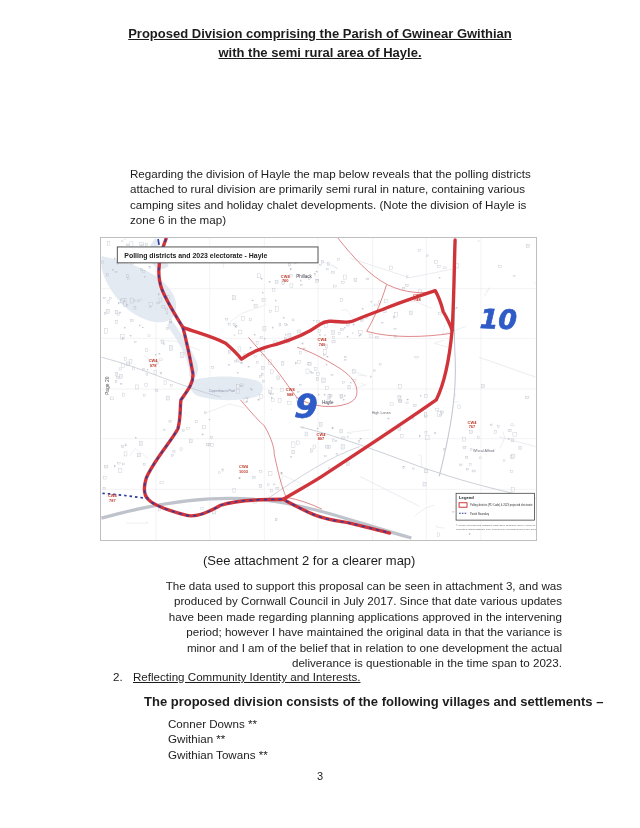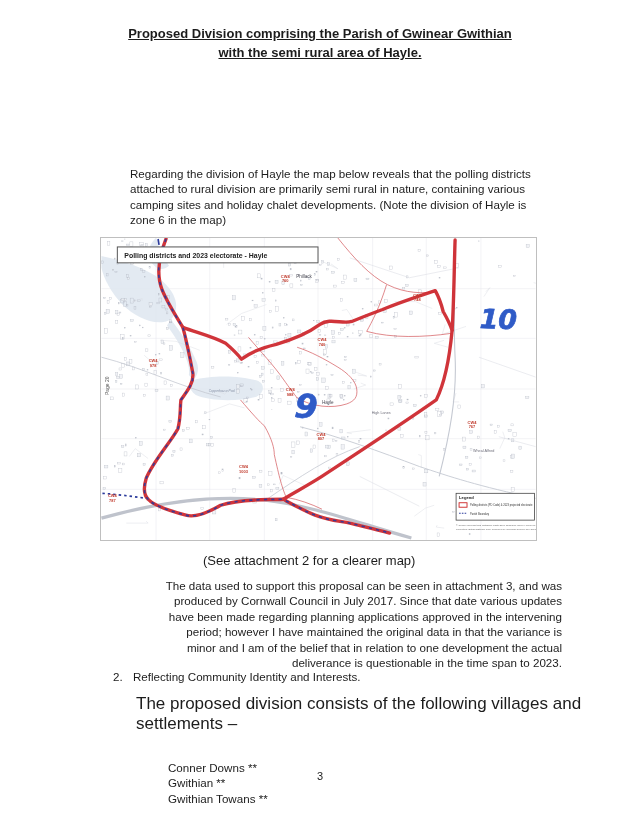--- a/index.html
+++ b/index.html
@@ -7,24 +7,24 @@
         font-family:"Liberation Sans", sans-serif;color:#1c1c1c;}
   .doc-title{position:absolute;top:24px;left:0;width:640px;text-align:center;
              font-size:13px;font-weight:bold;line-height:19px;text-decoration:underline;
              white-space:pre-line;}
   .body-text{position:absolute;left:130px;width:432px;font-size:11.6px;line-height:15.4px;
              white-space:pre-line;}
   .p1{top:112px;} .p2{top:166px;} .p3{top:578px;text-align:right;}
   .caption{position:absolute;left:203px;top:553px;font-size:13px;}
   .sec-row{position:absolute;top:670px;left:113px;font-size:11.6px;}
   .sec-num{display:inline-block;width:20px;}
-  .sec-head{}
-  .p4{position:absolute;top:694px;left:136px;font-size:17px;}
+  .sec-head{text-decoration:underline;}
+  .p4{position:absolute;top:694px;left:144px;font-size:13px;font-weight:bold;}
   .villages{position:absolute;top:716px;left:168px;font-size:11.6px;line-height:15.4px;
-            white-space:pre-line;margin-top:44px;}
+            white-space:pre-line;}
   .page-num{position:absolute;top:770px;left:0;width:640px;text-align:center;font-size:11px;}
   .map-wrap{position:absolute;top:237px;left:100px;width:437px;height:304px;
             border:1px solid #bfbfbf;box-sizing:border-box;background:#fff;}
   svg{display:block;}
   svg text{font-family:"Liberation Sans", sans-serif;}
   .map-header-text{font-size:7px;font-weight:bold;fill:#222;}
   .place{fill:#4a4a55;font-size:4.6px;}
   .place-sm{fill:#70707c;font-size:3.8px;}
   .place-water{fill:#8791a6;font-size:3.2px;font-style:italic;}
   .dl{font-size:4px;font-weight:bold;fill:#c0392b;text-anchor:middle;}

